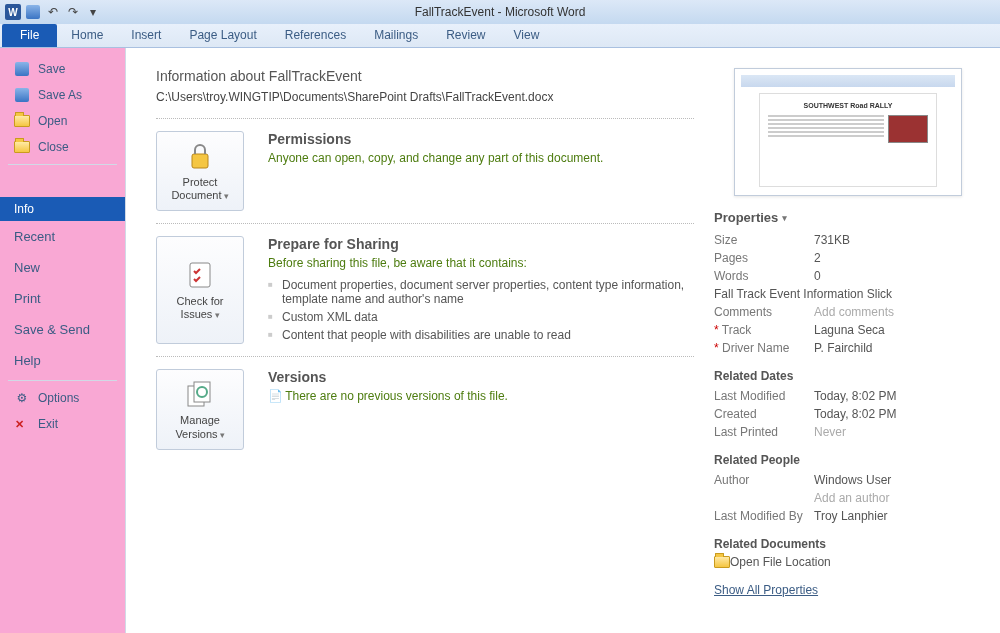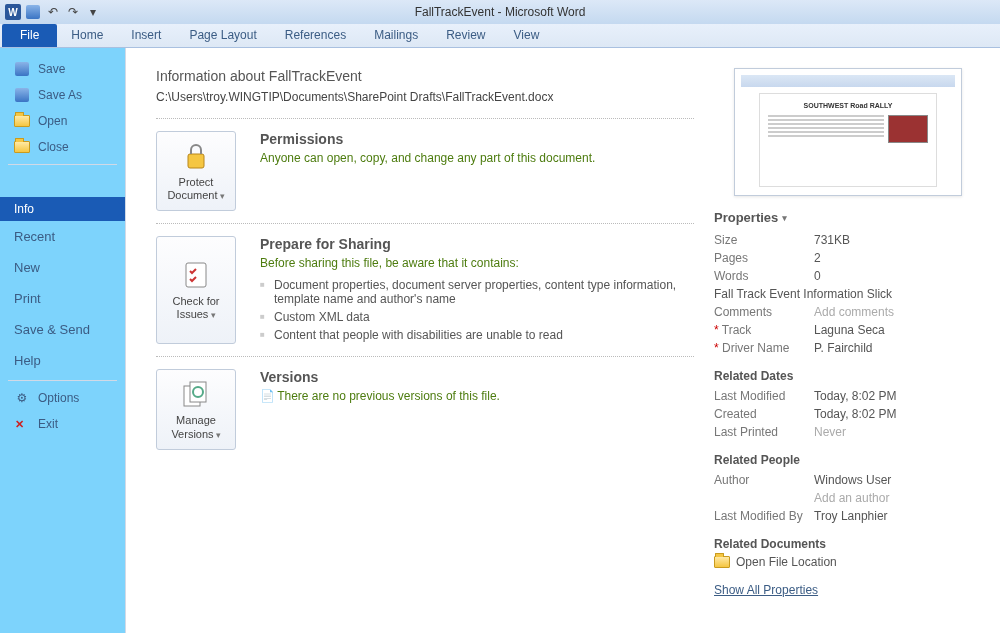--- a/index.html
+++ b/index.html
@@ -9,36 +9,36 @@
   .titlebar .qat { display: flex; align-items: center; gap: 2px; }
   .titlebar .qat-item { width: 18px; height: 18px; display: flex; align-items: center; justify-content: center; }
   .titlebar .title { position: absolute; left: 50%; transform: translateX(-50%); font-size: 12px; color: #333; }
   .word-icon { width: 16px; height: 16px; background: #2b579a; color: #fff; display: flex; align-items: center; justify-content: center; font-size: 10px; font-weight: bold; border-radius: 2px; }
   
   .ribbon-tabs { height: 24px; background: linear-gradient(to bottom, #e8f0fb, #dde8f5); display: flex; border-bottom: 1px solid #a9c0e0; }
   .ribbon-tab { padding: 4px 14px; font-size: 12px; color: #3b5c84; cursor: pointer; }
   .ribbon-tab.file { background: #1a5bb5; color: #fff; margin-left: 2px; padding: 4px 18px; border-radius: 2px 2px 0 0; }
   
   .backstage { display: flex; height: calc(633px - 48px); background: #fff; }
-  .sidebar { width: 126px; background: #7dd3fc; border-right: 1px solid #d1d9e6; padding-top: 8px; }
+  .sidebar { width: 126px; background: #f9a8d4; border-right: 1px solid #d1d9e6; padding-top: 8px; }
   .side-item { padding: 5px 10px 5px 14px; display: flex; align-items: center; gap: 8px; color: #3b5c84; cursor: pointer; font-size: 12px; }
   .side-item.selected { background: #1a5bb5; color: #fff; position: relative; margin-top: 32px; }
   .side-item.selected::after { content: ''; position: absolute; right: -8px; top: 50%; margin-top: -8px; border: 8px solid transparent; border-left-color: #1a5bb5; }
   .side-item .icon { width: 16px; height: 16px; display: flex; align-items: center; justify-content: center; }
   .side-sep { height: 1px; background: #d1d9e6; margin: 4px 8px; }
   .side-category { padding: 8px 10px 8px 14px; color: #3b5c84; font-size: 13px; cursor: pointer; }
   
   .main { flex: 1; padding: 20px 18px 10px 30px; overflow: auto; display: flex; gap: 20px; }
   .content { flex: 1; }
   .h1 { font-size: 14px; color: #555; font-weight: normal; margin-bottom: 6px; }
   .path { font-size: 12px; color: #444; margin-bottom: 14px; }
   .hr { border: none; border-top: 1px dotted #bbb; margin: 12px 0; }
   
   .section { display: flex; gap: 24px; margin-bottom: 10px; }
-  .big-btn { width: 80px; min-height: 74px; border: 1px solid #c1ccdb; background: linear-gradient(to bottom, #fdfdfe, #eef2f8); border-radius: 3px; display: flex; flex-direction: column; align-items: center; justify-content: center; padding: 8px 4px; gap: 4px; cursor: pointer; }
+  .big-btn { width: 88px; min-height: 74px; border: 1px solid #c1ccdb; background: linear-gradient(to bottom, #fdfdfe, #eef2f8); border-radius: 3px; display: flex; flex-direction: column; align-items: center; justify-content: center; padding: 8px 4px; gap: 4px; cursor: pointer; }
   .big-btn .bicon { width: 32px; height: 32px; display: flex; align-items: center; justify-content: center; }
   .big-btn .blabel { font-size: 11px; text-align: center; color: #444; line-height: 1.2; }
   .sec-body { flex: 1; }
   .sec-title { font-size: 14px; font-weight: 600; color: #555; margin-bottom: 4px; }
   .sec-text { font-size: 12px; color: #4d7c0f; margin-bottom: 6px; }
   .bullets { list-style: none; padding-left: 14px; }
   .bullets li { font-size: 12px; color: #555; padding: 2px 0; position: relative; }
   .bullets li::before { content: '■'; position: absolute; left: -14px; color: #ccc; font-size: 8px; top: 4px; }
   
   .rightcol { width: 268px; font-size: 12px; }
@@ -52,21 +52,21 @@
   .thumb-img { width: 40px; height: 28px; background: #9b3232; border: 1px solid #888; }
   
   .prop-header { font-size: 13px; font-weight: 600; color: #555; margin-bottom: 6px; display: flex; align-items: center; gap: 4px; }
   .prop-row { display: flex; padding: 2px 0; font-size: 12px; }
   .prop-label { width: 100px; color: #777; }
   .prop-label.req::before { content: '* '; color: #c00; }
   .prop-value { flex: 1; color: #555; }
   .prop-value.muted { color: #aaa; }
   .sub-header { font-size: 12px; font-weight: 600; color: #555; margin: 12px 0 4px; }
   .link { color: #3b5c84; cursor: pointer; text-decoration: underline; }
-  .link-row { display: flex; align-items: center; gap: 6px; margin: 4px 0; color: #555; cursor: pointer; font-size: 12px; }
+  .link-row { display: flex; align-items: center; margin: 4px 0; color: #555; cursor: pointer; font-size: 12px; }
   
   .dd-caret::after { content: ' ▾'; font-size: 9px; color: #777; }
   .folder-icon { width:16px; height:12px; background: linear-gradient(to bottom,#ffe9a5,#f5c642); border:1px solid #c99b1e; border-radius:1px; position:relative; }
   .folder-icon::before { content:''; position:absolute; top:-4px; left:0; width:7px; height:3px; background:#f5c642; border:1px solid #c99b1e; border-bottom:none; border-radius:1px 1px 0 0; }
   .disk-icon { width:14px; height:14px; background: linear-gradient(to bottom,#8ab4e8,#3a74c4); border-radius:2px; }
   .close-icon { width:14px; height:14px; position:relative; }
   .close-icon::before { content:'✕'; color:#c22; font-size:11px; font-weight:bold; }
 </style>
 </head>
 <body>

